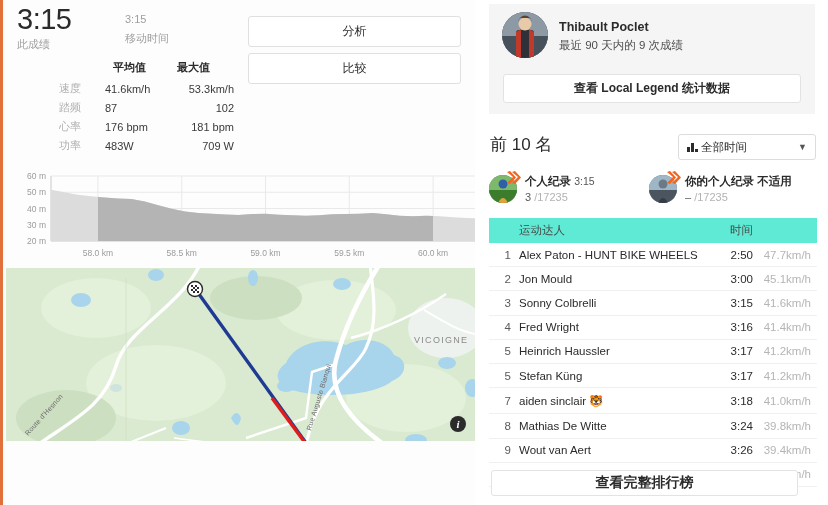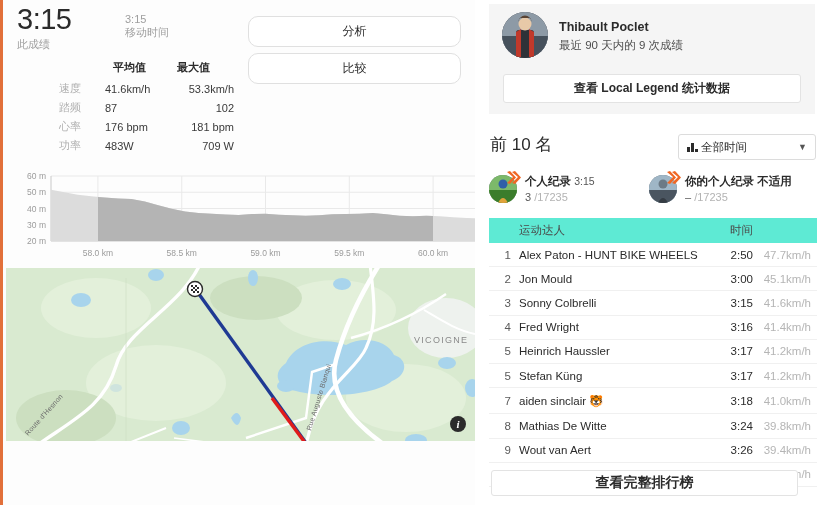--- a/index.html
+++ b/index.html
@@ -15,40 +15,40 @@
   #left-panel {
     position: absolute; left: 0; top: 0; width: 475px; height: 505px;
     background: #fdfdfd;
     border-left: 3px solid #e2703a;
   }
   #effort-header { position: absolute; left: 14px; top: 4px; }
   .big-time { font-size: 29px; color: #2b2b2b; letter-spacing: -0.5px; line-height: 1.05; font-weight: 400; }
   .big-time-sub { font-size: 11px; color: #9e9e9e; margin-top: 3px; }
   #moving-block { position: absolute; left: 122px; top: 13px; text-align: left; }
   .mv-val { font-size: 11px; color: #9e9e9e; }
-  .mv-lbl { font-size: 11px; color: #9e9e9e; }
+  .mv-lbl { font-size: 11px; color: #9e9e9e; margin-top: 6px; }
 
   
   #stats { position: absolute; left: 14px; top: 58px; width: 225px; }
   #stats table { border-collapse: collapse; width: 100%; }
   #stats th, #stats td { font-size: 11px; padding: 2px 0; }
   #stats th.c-lbl { width: 72px; }
   #stats th.c-avg, #stats th.c-max {
     text-align: left; font-weight: bold; color: #2b2b2b; padding-bottom: 4px;
   }
   #stats th.c-avg { padding-left: 24px; }
   #stats th.c-max { padding-left: 14px; }
   #stats td.lbl { text-align: right; color: #b0b0b0; padding-right: 8px; white-space: nowrap; }
   #stats td.avg { color: #3a3a3a; text-align: left; padding-left: 16px; width: 74px; }
   #stats td.max { color: #3a3a3a; text-align: right; padding-right: 8px; }
 
   
   .act-btn {
     position: absolute; left: 245px; width: 213px; height: 31px;
-    background: #fff; border: 1px solid #e0e0e0; border-radius: 10px;
+    background: #fff; border: 1px solid #e0e0e0; border-radius: 3px;
     font-size: 12px; color: #2b2b2b; cursor: pointer;
     display: flex; align-items: center; justify-content: center;
     font-family: "Liberation Sans", sans-serif;
   }
   #btn-analyze { top: 16px; }
   #btn-compare { top: 53px; }
 
   
   #chart-wrap { position: absolute; left: 0; top: 166px; width: 475px; height: 98px; }
   #chart-svg { display: block; }

